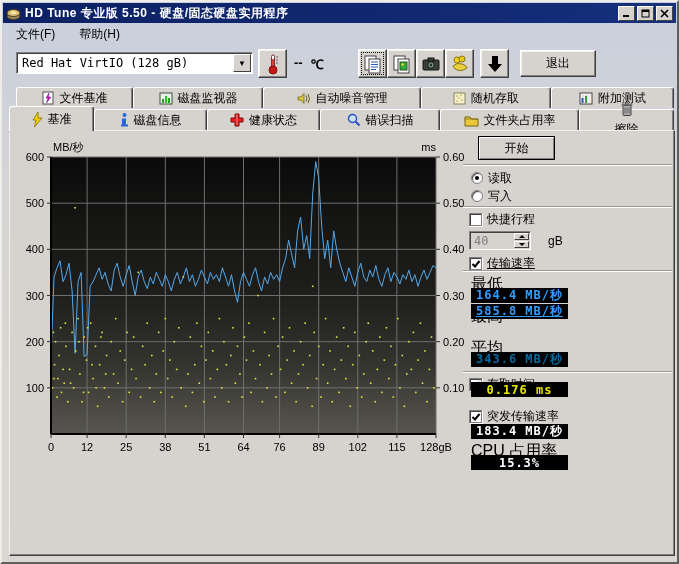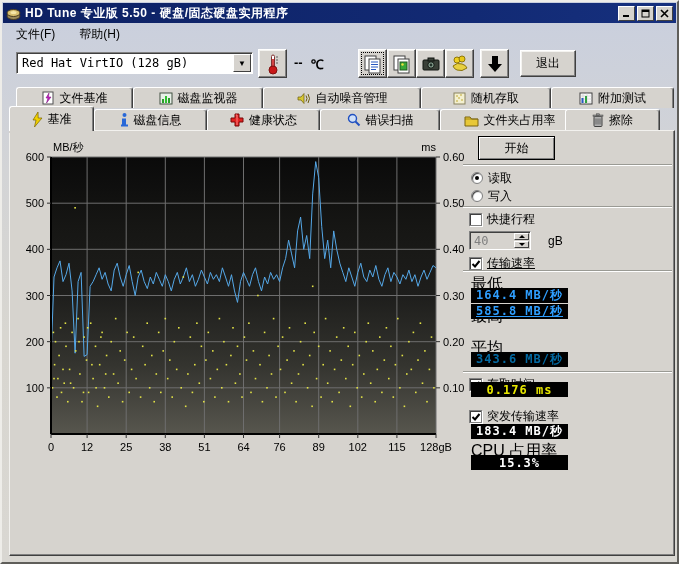--- a/index.html
+++ b/index.html
@@ -27,21 +27,21 @@
     border:1px solid; border-color:#808080 #fff #fff #808080; box-shadow:inset 1px 1px 0 #404040;
     display:flex; align-items:center; }
   .combo .combo-text { flex:1; padding:0 5px; font-family:"DejaVu Sans Mono", monospace; font-size:12px; white-space:nowrap; overflow:hidden; }
   .combo .combo-arrow { width:18px; height:18px; margin-right:1px; background:#d6d3ce;
     border:1px solid; border-color:#fff #404040 #404040 #fff; display:flex; align-items:center; justify-content:center; font-size:8px; }
   .toolbtn { position:absolute; width:29px; height:29px; background:#d6d3ce;
     border:1px solid; border-color:#fff #404040 #404040 #fff; box-shadow:inset -1px -1px 0 #808080, inset 1px 1px 0 #f4f3f0;
     display:flex; align-items:center; justify-content:center; }
   .toolbtn.focused { outline:1px dotted #000; outline-offset:-4px; }
   .temp-row { position:absolute; left:292px; top:53px; display:flex; gap:8px; font-weight:bold; font-size:13px; }
-  .exitbtn { position:absolute; left:518px; top:48px; width:56px; height:27px; background:#d6d3ce;
+  .exitbtn { position:absolute; left:518px; top:48px; width:76px; height:27px; background:#d6d3ce;
     border:1px solid; border-color:#fff #404040 #404040 #fff; box-shadow:inset -1px -1px 0 #808080, inset 1px 1px 0 #f4f3f0;
     display:flex; align-items:center; justify-content:center; font-size:12px; }
   
   .tab { position:absolute; height:21px; background:#d6d3ce; border:1px solid;
     border-color:#fff #404040 #d6d3ce #fff; border-bottom:none; border-radius:3px 3px 0 0;
     box-shadow:inset -1px 0 0 #808080; display:flex; align-items:center; justify-content:center; gap:5px; font-size:12px; }
   .tab.back { top:85px; }
   .tab.front { top:107px; height:21px; }
   .tab.active { top:104px; height:25px; z-index:6; font-weight:normal; box-shadow:inset -1px 0 0 #808080, 0 2px 0 #d6d3ce; }
   .tab .ticon { display:flex; }
@@ -267,21 +267,21 @@
   </div>
   <div class="tab front" style="left:438px;width:139px;">
     <span class="ticon">
         <svg width="15" height="13" viewBox="0 0 15 13">
           <path d="M1 3 h5 l1.5 2 h6.5 v7 h-13 z" fill="#e8c838" stroke="#7a6410"></path>
           <path d="M1 5 h13" stroke="#7a6410" stroke-width="0.6"></path>
         </svg>
       </span>
     <span>文件夹占用率</span>
   </div>
-  <div class="tab front" style="left:563px;width:95px;">
+  <div class="tab front" style="left:577px;width:95px;flex-direction:column;">
     <span class="ticon">
         <svg width="12" height="14" viewBox="0 0 12 14">
           <rect x="2" y="3.5" width="8" height="10" rx="1" fill="#b0b0b0" stroke="#404040"></rect>
           <rect x="1" y="2" width="10" height="1.6" fill="#909090" stroke="#404040" stroke-width="0.5"></rect>
           <rect x="4.5" y="0.8" width="3" height="1.4" fill="#909090" stroke="#404040" stroke-width="0.5"></rect>
           <path d="M4 5.5 v6 M6 5.5 v6 M8 5.5 v6" stroke="#505050" stroke-width="0.8"></path>
         </svg>
       </span>
     <span>擦除</span>
   </div>

